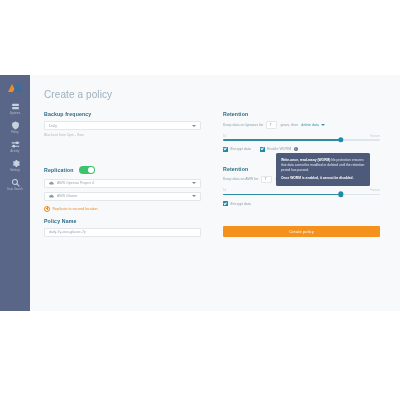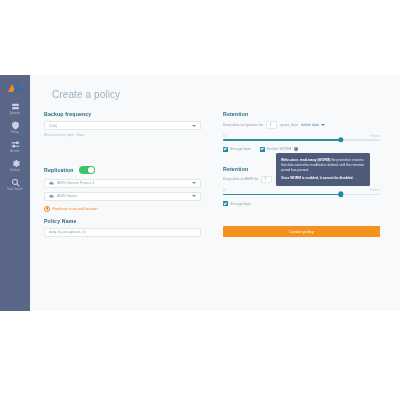--- a/index.html
+++ b/index.html
@@ -34,21 +34,21 @@
   }
   .nav-ic svg{display:block;}
   .nav-lb{
     font-size:2.6px;color:#b8c0d2;margin-top:1.5px;letter-spacing:.1px;
     line-height:1;white-space:nowrap;
   }
 
   
   .main{flex:1;position:relative;padding:14px 20px 0 14px;box-sizing:border-box;}
   .page-title{
-    font-size:10px;color:#9fb0bd;font-weight:400;margin:0 0 11px 8px;letter-spacing:.1px;
+    font-size:10px;color:#9fb0bd;font-weight:400;margin:0 0 11px 0;letter-spacing:.1px;
   }
   .grid{display:flex;gap:22px;}
   .col{flex:1;min-width:0;}
   .sec-title{
     font-size:5.2px;color:#2d6b85;font-weight:bold;margin-bottom:4px;letter-spacing:.15px;
   }
   .sec-title-row{display:flex;align-items:center;gap:5px;margin-bottom:5px;}
 
   
   .field{

